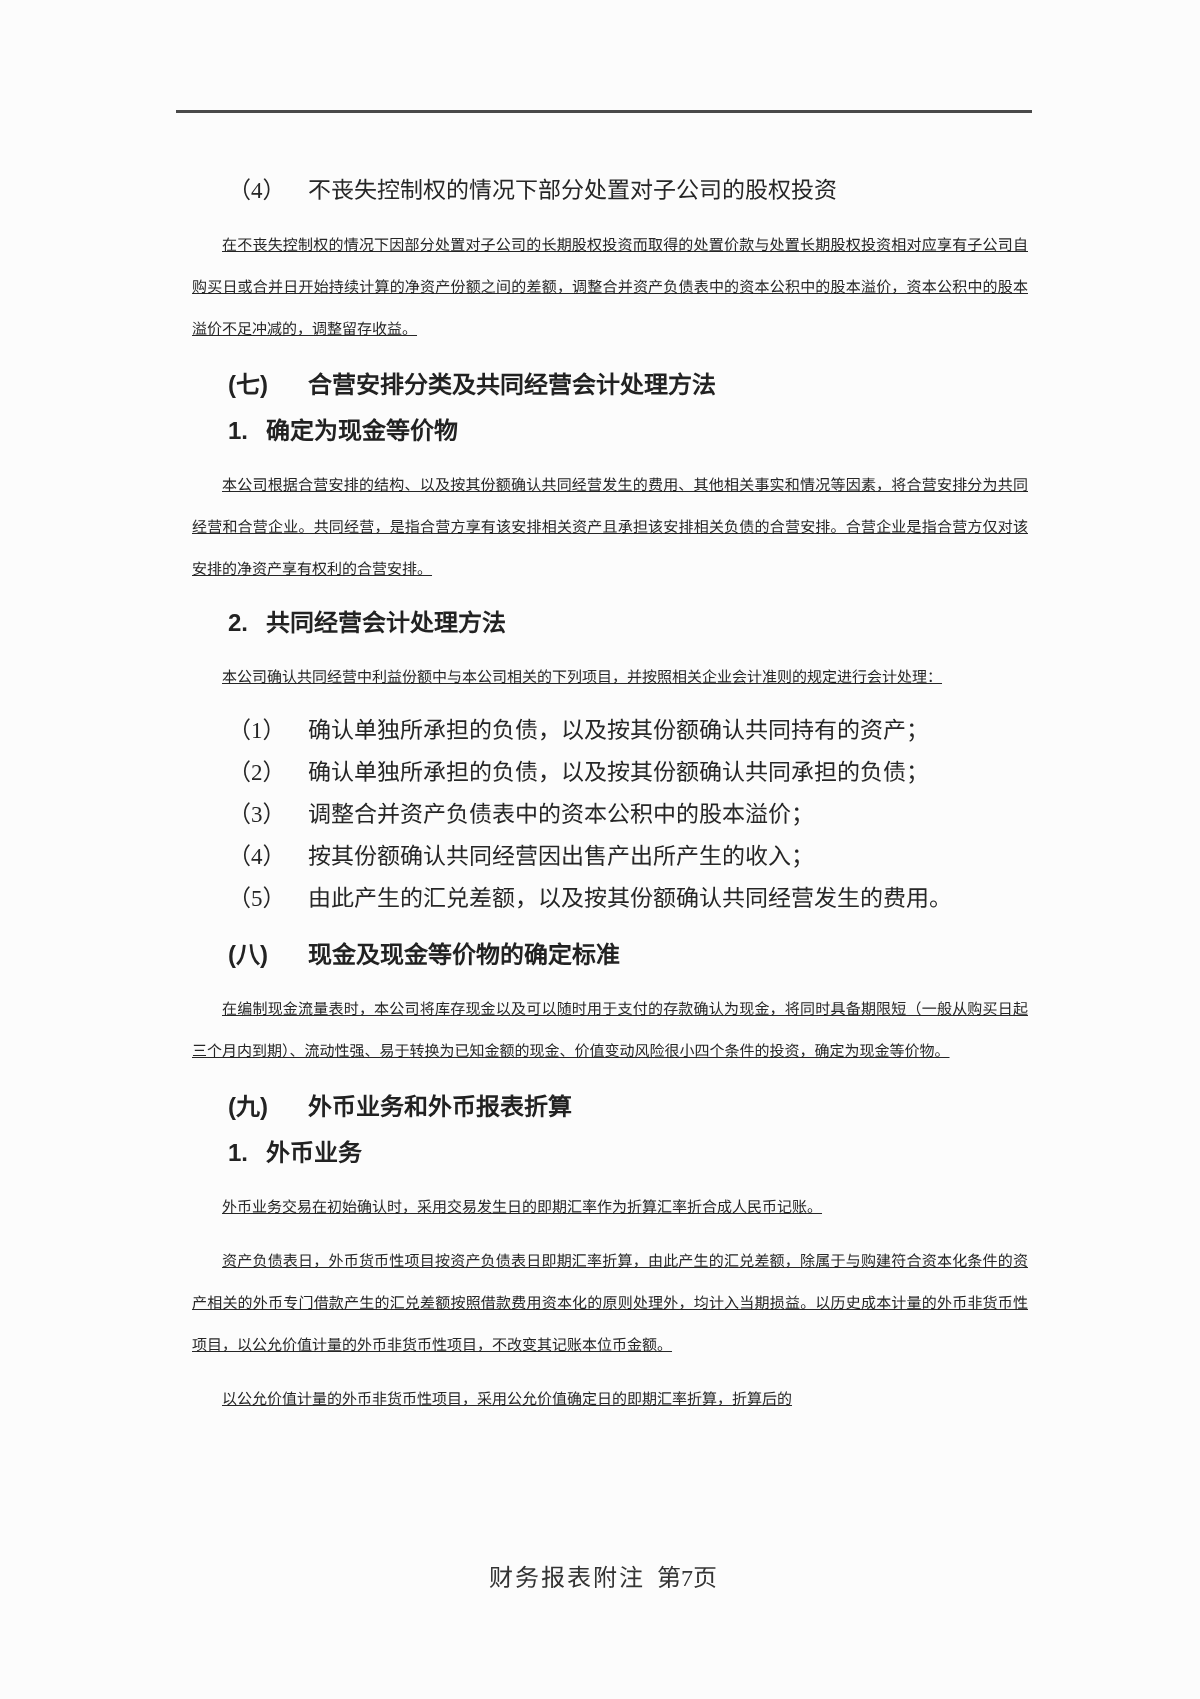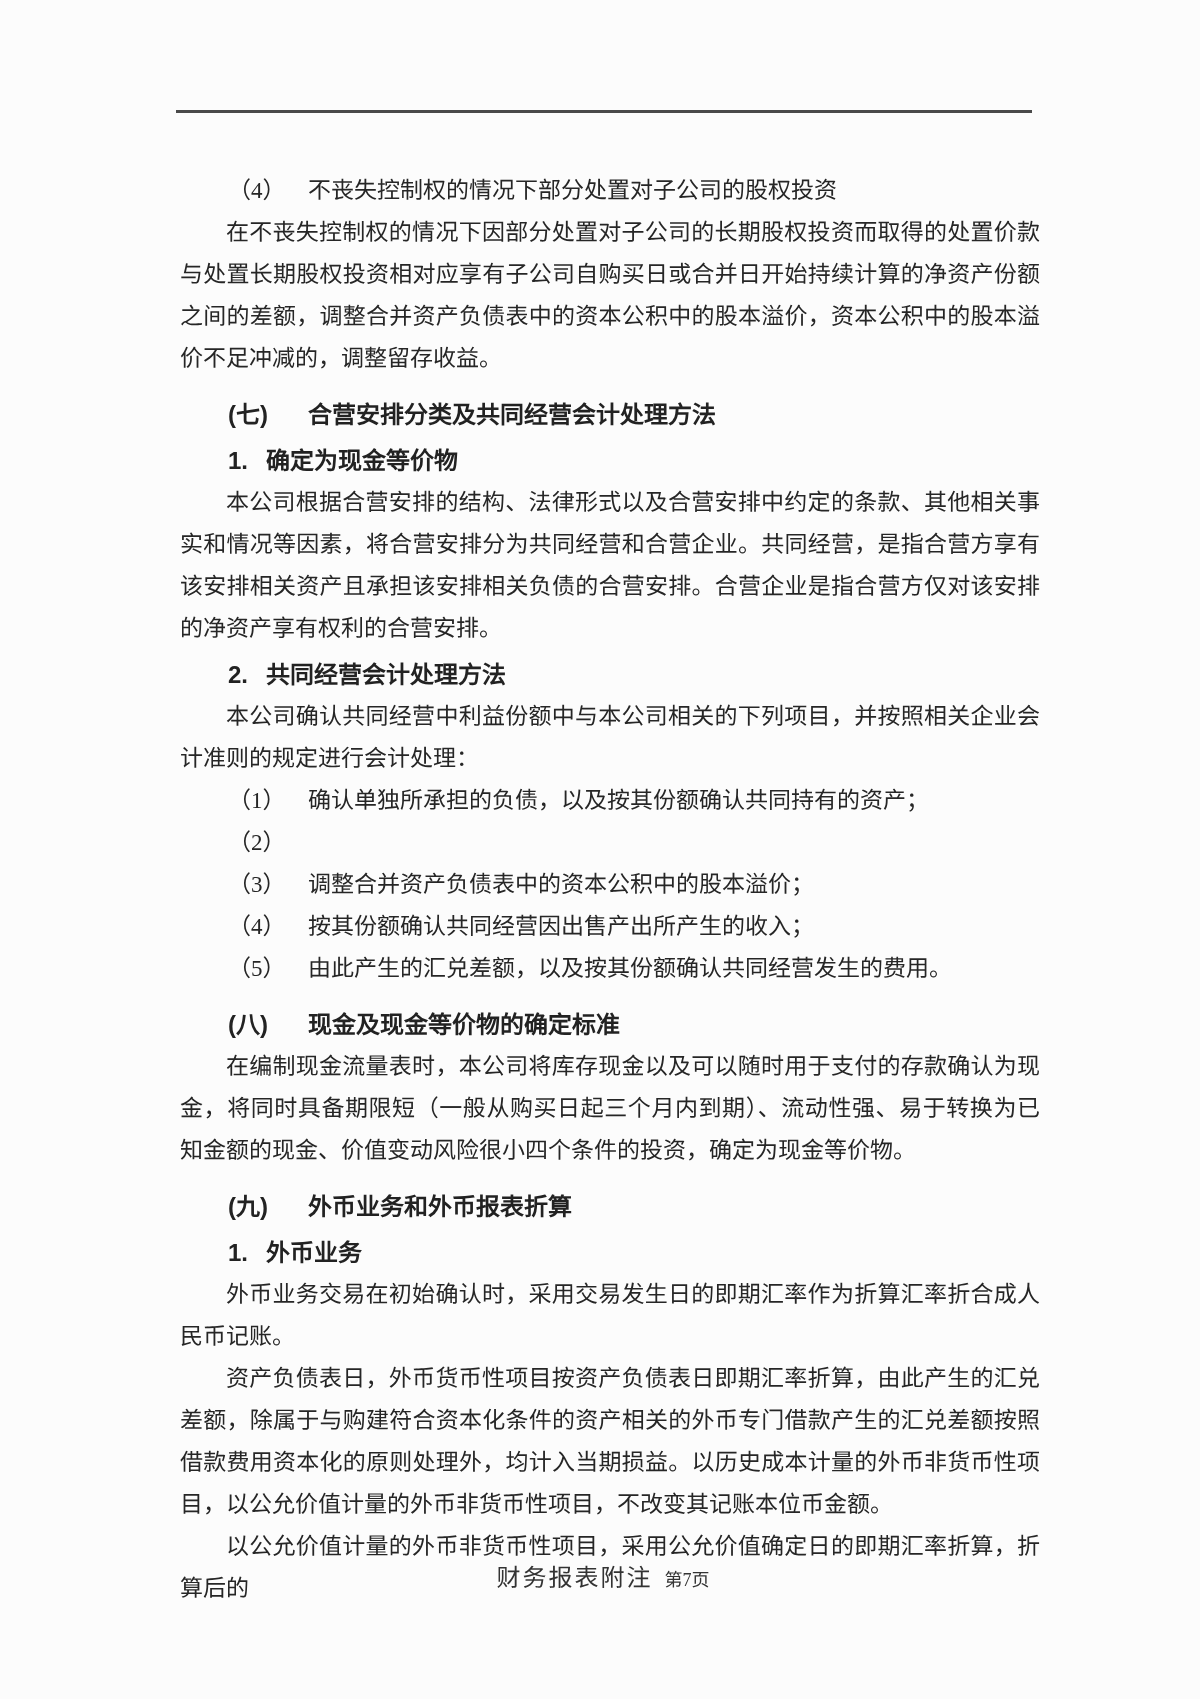--- a/index.html
+++ b/index.html
@@ -27,25 +27,26 @@
   }
   .content {
     position: absolute;
     left: 180px;
     top: 170px;
     width: 860px;
     font-size: 23px;
     line-height: 42px;
   }
   p.body-para {
-    margin: 0;
+    margin: 12px;
     text-indent: 2em;
     text-align: justify;
-    font-size: 23px;
+    font-size: 15px;
     line-height: 42px;
+    text-decoration: underline;
   }
   .row {
     display: flex;
     align-items: baseline;
     line-height: 42px;
   }
   .row-indent {
     margin-left: 48px;
   }
   .num-wide {
@@ -81,21 +82,21 @@
     width: 100%;
     text-align: center;
     color: #333;
   }
   .footer-title {
     font-size: 24px;
     letter-spacing: 2px;
     margin-left: 6px;
   }
   .footer-page {
-    font-size: 18px;
+    font-size: 24px;
     margin-left: 8px;
   }
 </style>
 </head>
 <body>
 
 <div class="page">
 
   <div class="header-rule"></div>
 
@@ -109,35 +110,36 @@
 
     <div class="row row-indent sect-heading">
       <span class="num-wide">(七)</span>
       <span>合营安排分类及共同经营会计处理方法</span>
     </div>
 
     <div class="row row-indent sub-heading">
       <span class="num-narrow">1.</span>
       <span>确定为现金等价物</span>
     </div>
-    <p class="body-para">本公司根据合营安排的结构、法律形式以及合营安排中约定的条款、其他相关事实和情况等因素，将合营安排分为共同经营和合营企业。共同经营，是指合营方享有该安排相关资产且承担该安排相关负债的合营安排。合营企业是指合营方仅对该安排的净资产享有权利的合营安排。</p>
+    <p class="body-para">本公司根据合营安排的结构、以及按其份额确认共同经营发生的费用、其他相关事实和情况等因素，将合营安排分为共同经营和合营企业。共同经营，是指合营方享有该安排相关资产且承担该安排相关负债的合营安排。合营企业是指合营方仅对该安排的净资产享有权利的合营安排。</p>
 
     <div class="row row-indent sub-heading">
       <span class="num-narrow">2.</span>
       <span>共同经营会计处理方法</span>
     </div>
     <p class="body-para">本公司确认共同经营中利益份额中与本公司相关的下列项目，并按照相关企业会计准则的规定进行会计处理：</p>
 
     <div>
       <div class="row row-indent list-item">
         <span class="num-wide">（1）</span>
         <span>确认单独所承担的负债，以及按其份额确认共同持有的资产；</span>
       </div>
       <div class="row row-indent list-item">
         <span class="num-wide">（2）</span>
+        <span>确认单独所承担的负债，以及按其份额确认共同承担的负债；</span>
       </div>
       <div class="row row-indent list-item">
         <span class="num-wide">（3）</span>
         <span>调整合并资产负债表中的资本公积中的股本溢价；</span>
       </div>
       <div class="row row-indent list-item">
         <span class="num-wide">（4）</span>
         <span>按其份额确认共同经营因出售产出所产生的收入；</span>
       </div>
       <div class="row row-indent list-item">

